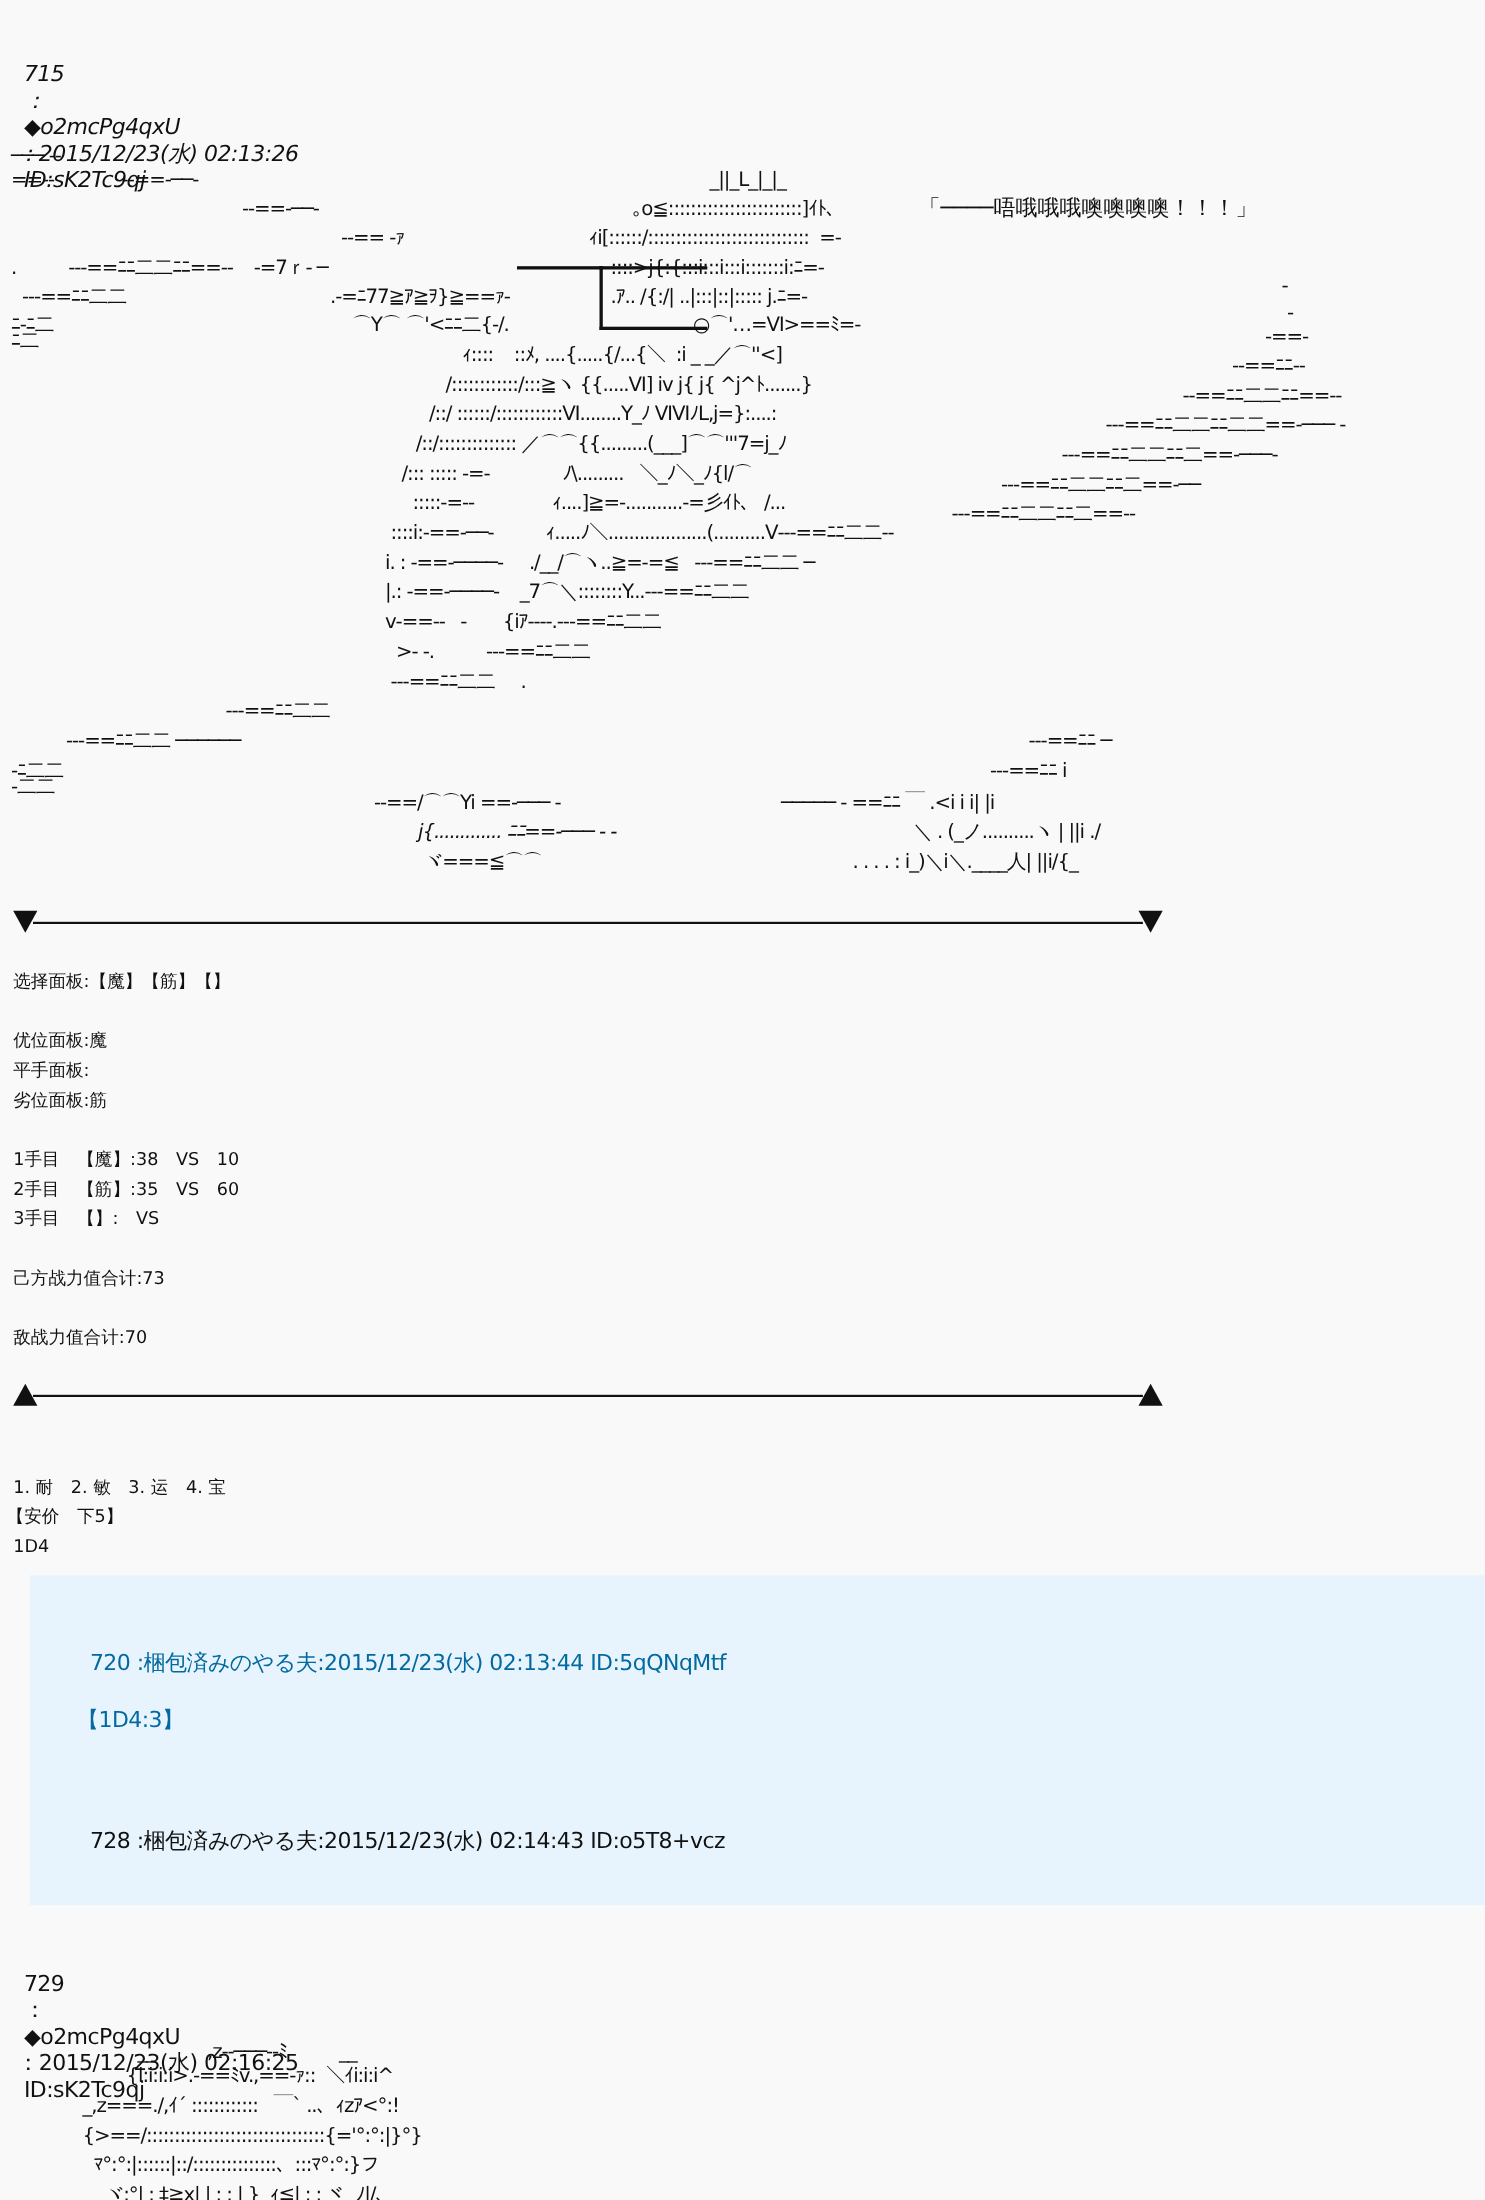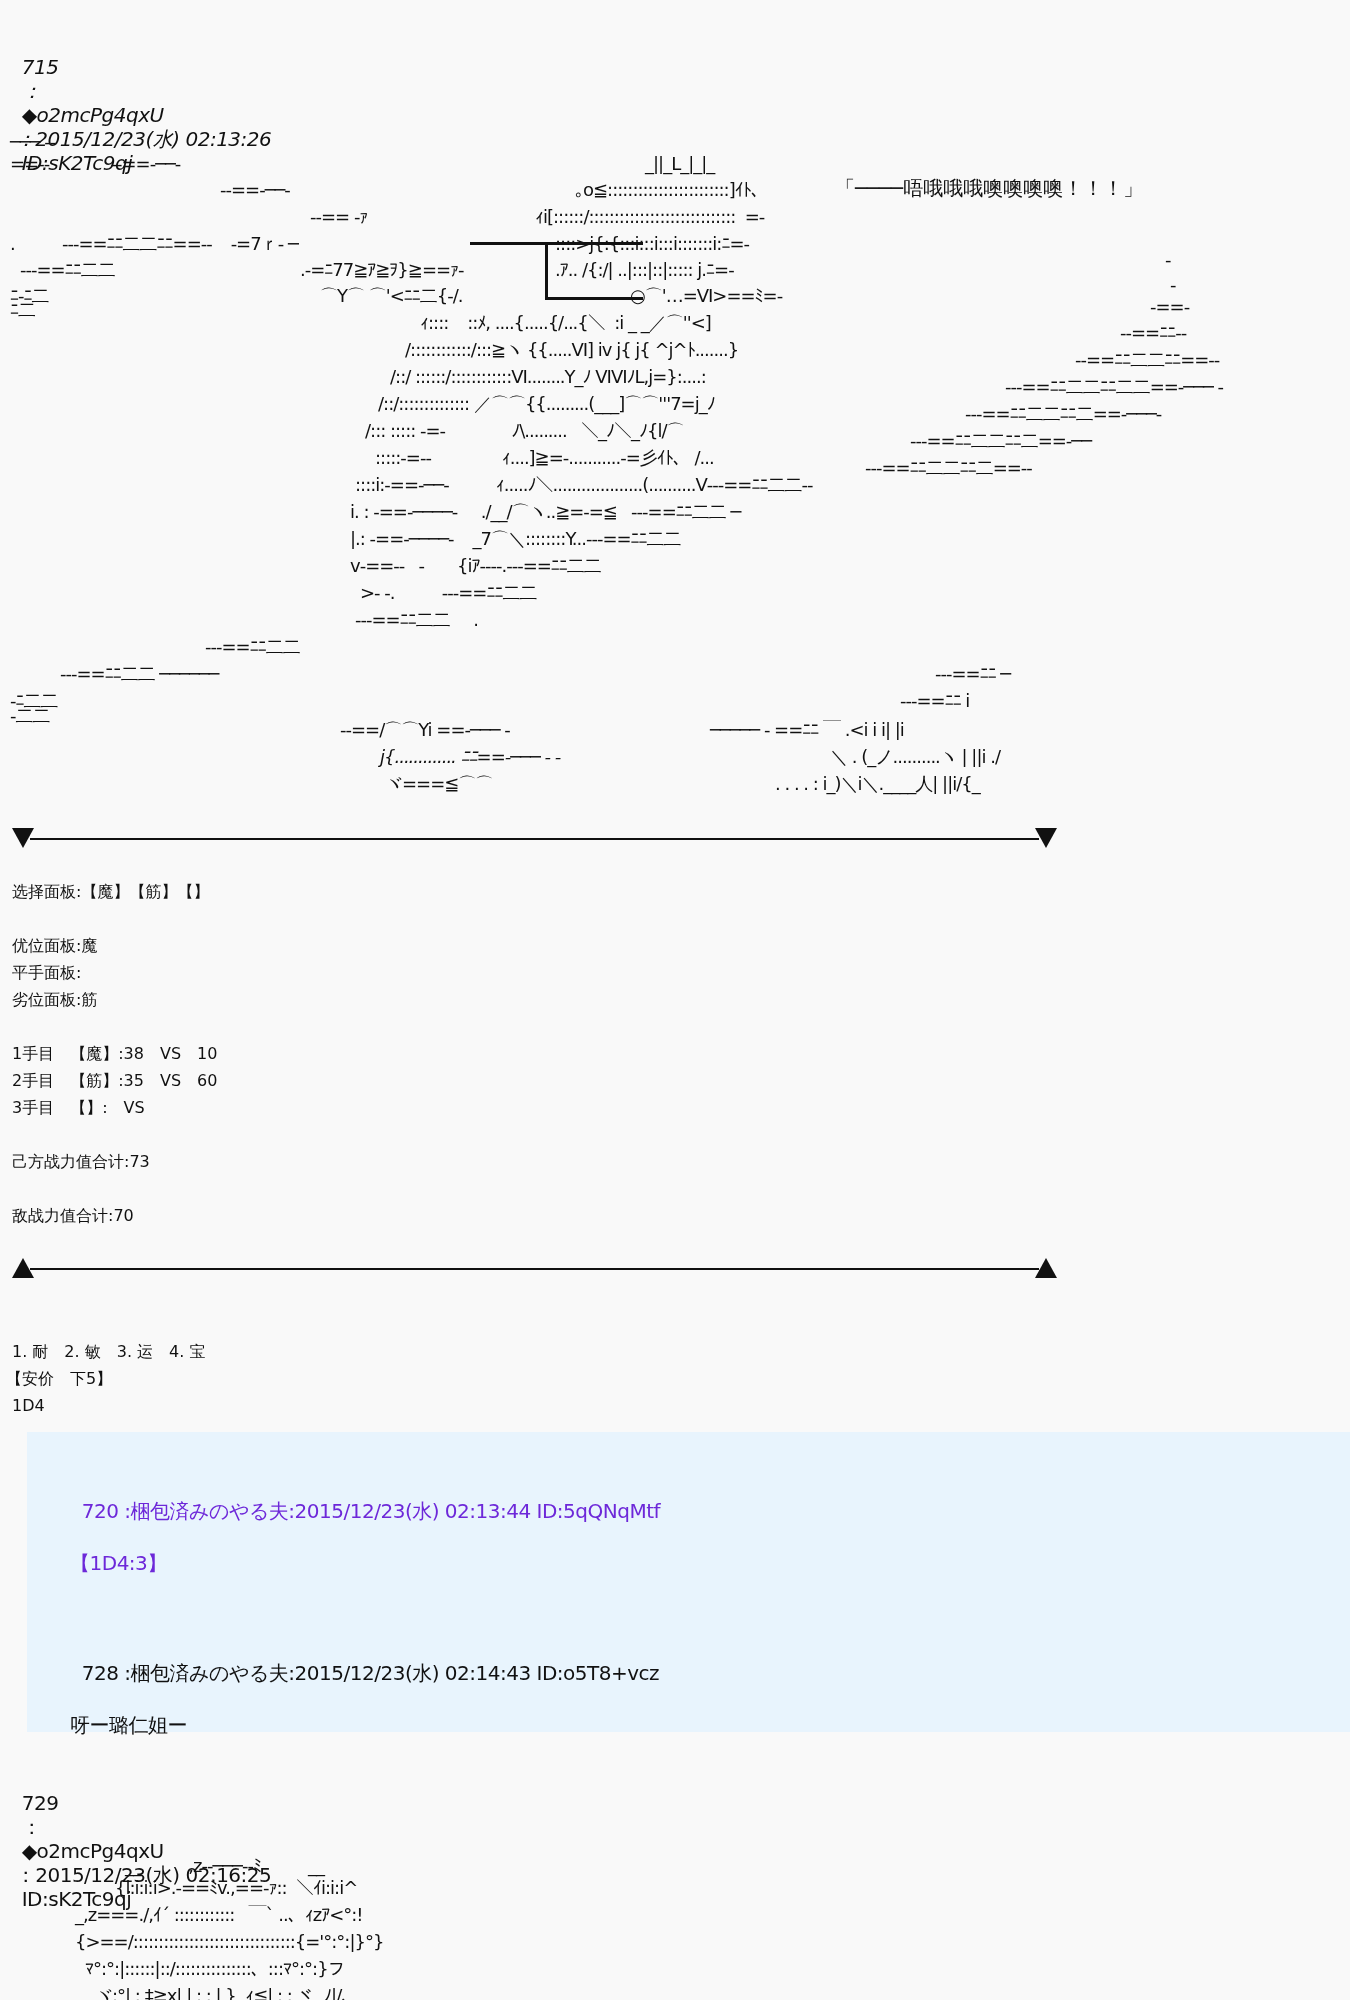--- a/index.html
+++ b/index.html
@@ -85,21 +85,21 @@
     background: #e8f4fd;
   }
   .reply {
     position: absolute;
     left: 70px;
     font-size: 20px;
     line-height: 26px;
     white-space: pre;
     letter-spacing: -0.5px;
   }
-  .reply.highlight { color: #6d28d9; }
+  .reply.highlight { color: #0369a1; }
   .reply .body { display: block; }
 </style>
 </head>
 <body>
 
 <div class="post-header" style="top:31px;font-style:italic;">
   <span>715</span>
   <span>：</span>
   <span>◆o2mcPg4qxU</span>
   <span style="margin-left:-6px;">：2015/12/23(水) 02:13:26</span>
@@ -194,21 +194,20 @@
 <div class="quote-box"></div>
 
 <div class="reply highlight" style="top:1472px;">
   <span>720 :梱包済みのやる夫:2015/12/23(水) 02:13:44 ID:5qQNqMtf</span>
   <span class="body">【1D4:3】</span>
 </div>
 <div class="reply" style="top:1553px;">
 </div>
 <div class="reply" style="top:1634px;">
   <span>728 :梱包済みのやる夫:2015/12/23(水) 02:14:43 ID:o5T8+vcz</span>
-  <span class="body">呀ー璐仁姐ー</span>
 </div>
 
 <div class="post-header" style="top:1767px;">
   <span>729</span>
   <span>：</span>
   <span>◆o2mcPg4qxU</span>
   <span style="margin-left:-6px;">：2015/12/23(水) 02:16:25</span>
   <span>ID:sK2Tc9qj</span>
 </div>
 

